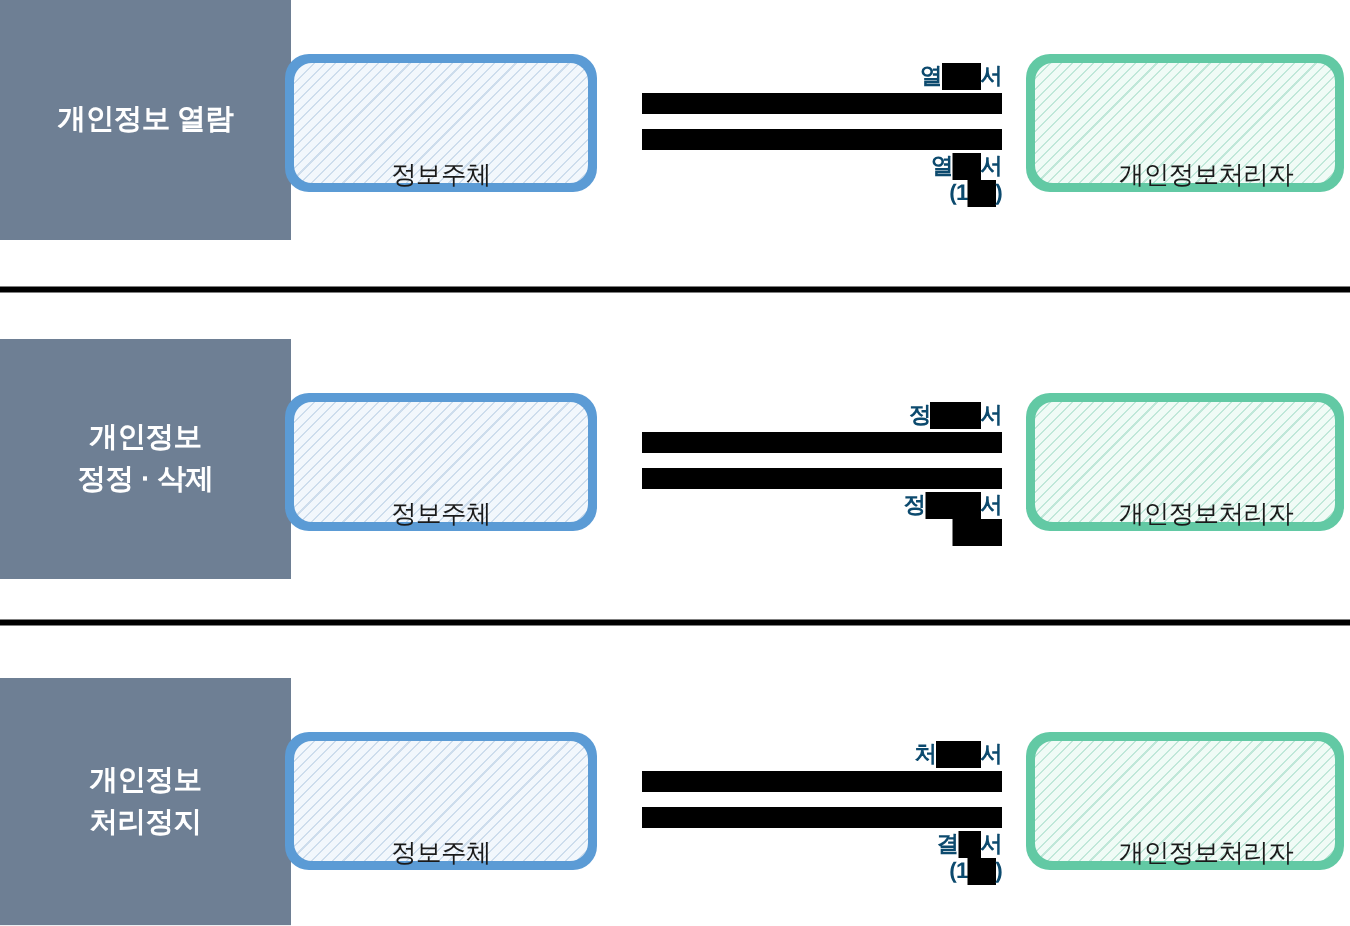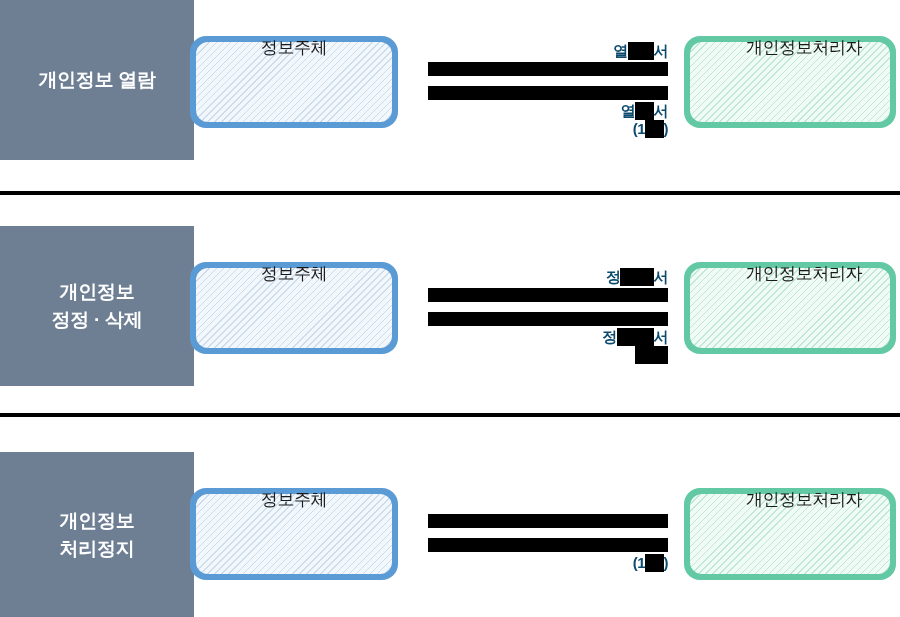--- a/index.html
+++ b/index.html
@@ -46,21 +46,21 @@
     width: 900px;
     height: 4px;
     background: #000000;
   }
 
   
   .actor {
     position: absolute;
     box-sizing: border-box;
     display: flex;
-    align-items: flex-start;
+    align-items: flex-end;
     justify-content: center;
     border-radius: 16px;
   }
   .actor .inner {
     position: absolute;
     left: 6px;
     right: 6px;
     top: 6px;
     bottom: 6px;
     border-radius: 12px;
@@ -196,25 +196,29 @@
   <div class="cat-block" style="top:452px; height:165px;">
     <div class="cat-label">개인정보
 처리정지</div>
   </div>
 
   <div class="actor actor-subject" style="left:190px; top:488px; width:208px; height:92px;">
     <span class="inner"></span>
     <span class="txt">정보주체</span>
   </div>
 
+  <div class="flow-label" style="left:428px; top:494px; width:240px;">
+    <span class="line"><span>처</span><span class="redact">&nbsp;&nbsp;&nbsp;&nbsp;&nbsp;&nbsp;&nbsp;&nbsp;</span><span>서</span></span>
+  </div>
 
   <div class="redaction-bar" style="left:428px; top:514px; width:240px; height:14px;"></div>
   <div class="redaction-bar" style="left:428px; top:538px; width:240px; height:14px;"></div>
 
   <div class="flow-label" style="left:428px; top:554px; width:240px;">
+    <span class="line"><span>결</span><span class="redact">&nbsp;&nbsp;&nbsp;&nbsp;</span><span>서</span></span>
     <span class="line"><span>(1</span><span class="redact">&nbsp;&nbsp;&nbsp;&nbsp;&nbsp;</span><span>)</span></span>
   </div>
 
   <div class="actor actor-controller" style="left:684px; top:488px; width:212px; height:92px;">
     <span class="inner"></span>
     <span class="txt">개인정보처리자</span>
   </div>
 
 </div>
 

